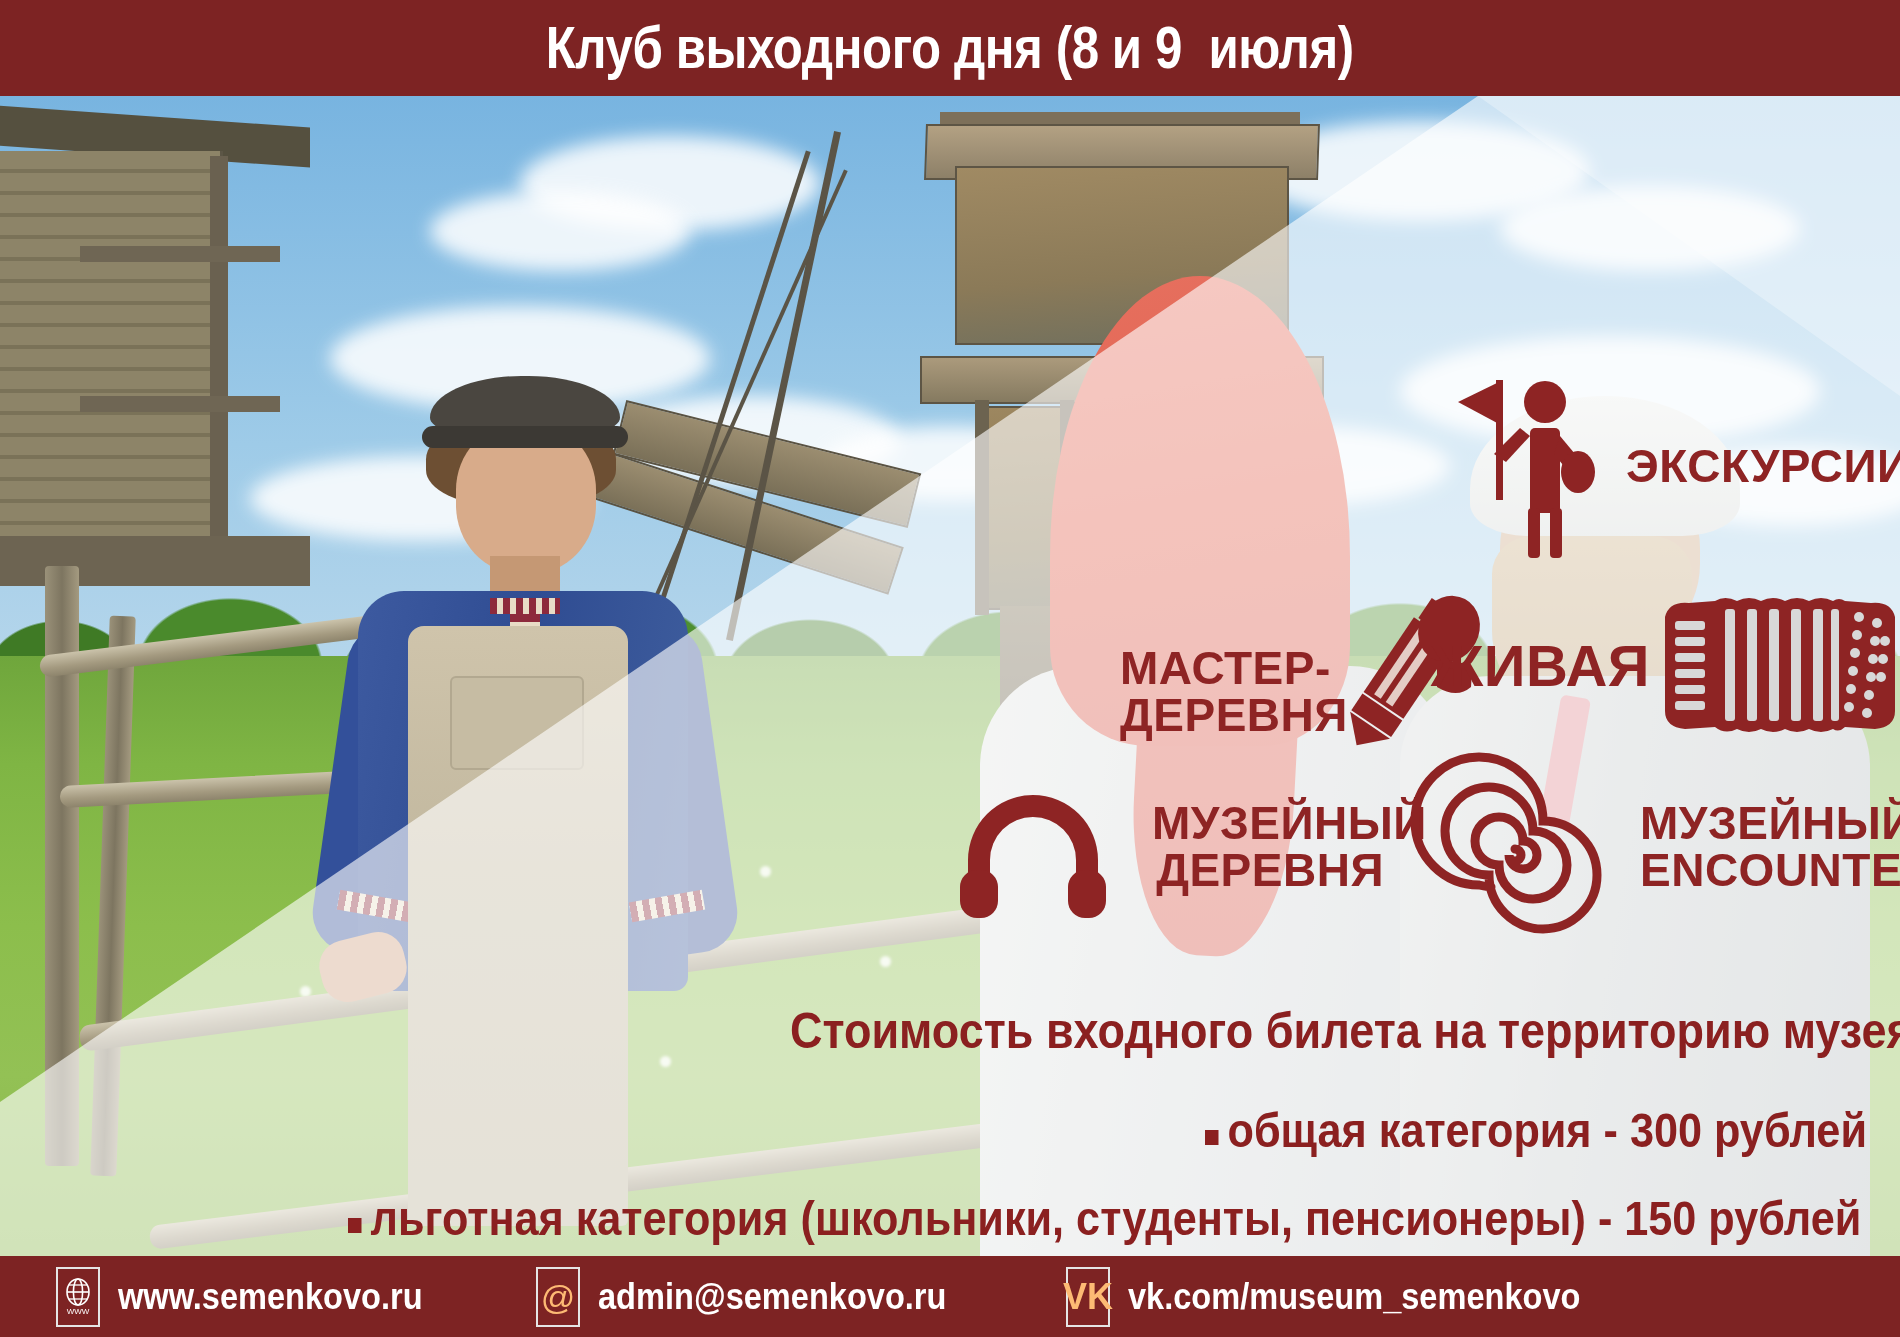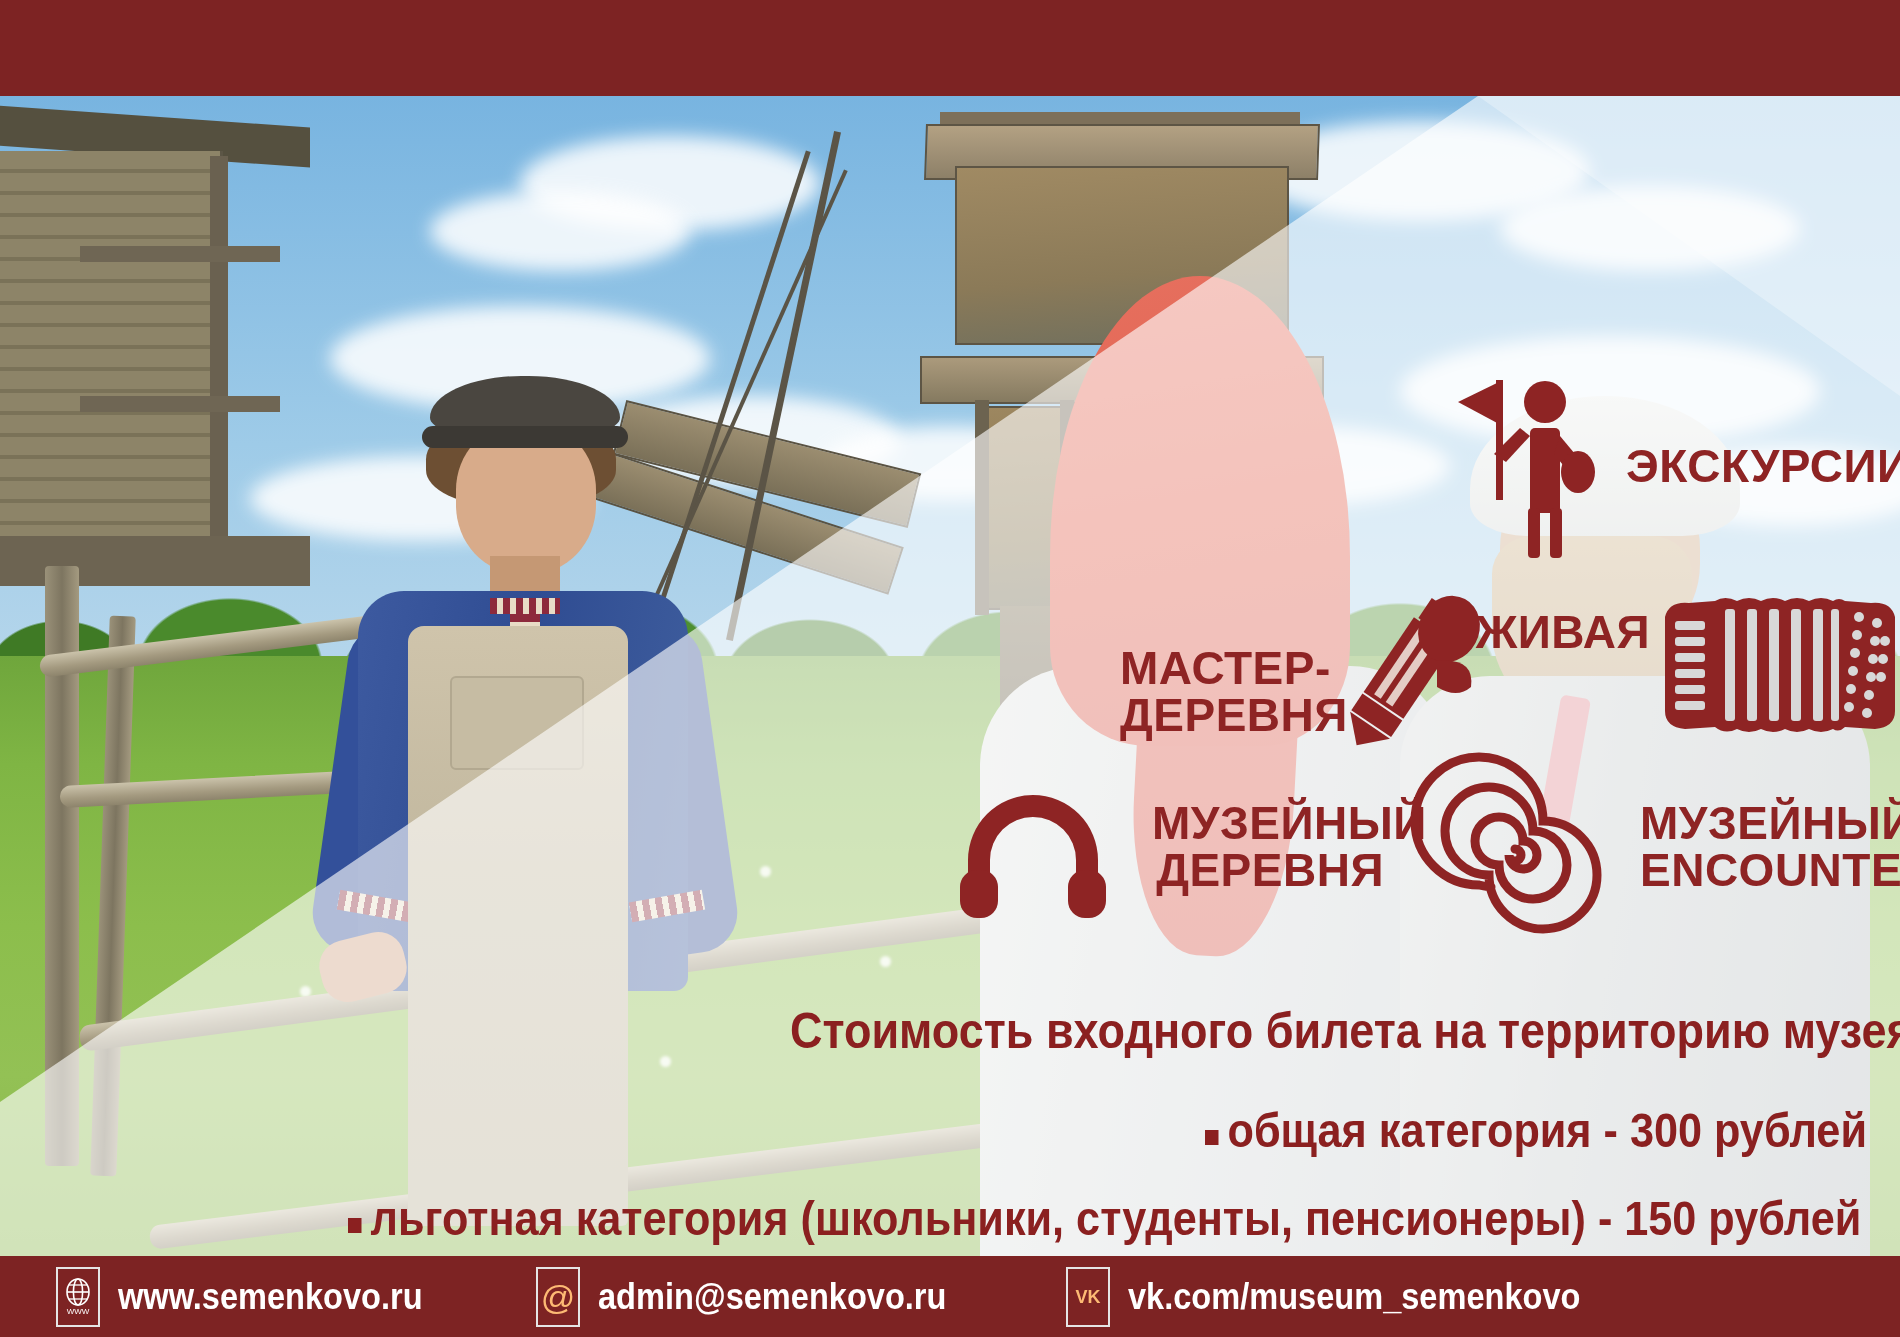--- a/index.html
+++ b/index.html
@@ -185,20 +185,23 @@
     font-weight:bold;font-size:37px;
     margin-left:18px;white-space:nowrap;
     transform:scaleX(.88);transform-origin:left center;
   }
 </style>
 </head>
 <body>
 
 <div id="poster">
 
+  <div id="titlebar">
+    <div class="ttl">Клуб выходного дня (8 и 9  июля)</div>
+  </div>
 
   <div id="photo">
 
     <div class="cloud" style="left:520px;top:40px;width:300px;height:95px;"></div>
     <div class="cloud" style="left:430px;top:95px;width:260px;height:80px;"></div>
     <div class="cloud" style="left:1250px;top:25px;width:340px;height:100px;"></div>
     <div class="cloud" style="left:1500px;top:90px;width:300px;height:85px;"></div>
     <div class="cloud" style="left:330px;top:210px;width:380px;height:105px;"></div>
     <div class="cloud" style="left:600px;top:300px;width:300px;height:90px;"></div>
     <div class="cloud" style="left:1400px;top:240px;width:420px;height:110px;"></div>
@@ -321,21 +324,21 @@
         <path d="M66 34 L74 34 L74 116 L66 116 Z" fill="#f3eae2" opacity=".85"></path>
         <path d="M80 34 L88 34 L88 116 L80 116 Z" fill="#f3eae2" opacity=".85"></path>
         <path class="redfill" d="M56 122 L104 122 L104 142 L56 142 Z"></path>
         <path class="redfill" d="M56 144 L104 144 L80 168 Z"></path>
       </g>
       <ellipse class="redfill" cx="124" cy="34" rx="30" ry="34" transform="rotate(28 124 34)"></ellipse>
       <path class="redfill" d="M112 66 Q150 62 146 92 Q132 104 112 92 Z"></path>
     </svg>
   </div>
 
-  <div class="iconlabel" style="left:1430px;top:609px;font-size:46px;text-align:right;width:220px;">
+  <div class="iconlabel" style="left:1430px;top:636px;font-size:58px;text-align:right;width:220px;">
     <div>ЖИВАЯ</div>
   </div>
   <div class="iconlabel" style="left:1655px;top:595px;">
     <svg width="250" height="140" viewBox="0 0 250 140">
       <path class="redfill" d="M10 22 Q14 6 34 8 L60 6 L60 132 L30 134 Q10 132 10 116 Z"></path>
       <path class="redfill" d="M190 6 L216 8 Q236 6 240 22 L240 116 Q240 132 220 134 L190 132 Z"></path>
       <path class="redfill" d="M60 6 Q70 0 82 6 Q94 0 106 6 Q118 0 130 6 Q142 0 154 6 Q166 0 178 6 Q184 2 190 6
                                 L190 132 Q184 138 178 134 Q166 140 154 134 Q142 140 130 134 Q118 140 106 134
                                 Q94 140 82 134 Q70 140 60 132 Z"></path>
       <g fill="#d8d8d8">
@@ -436,20 +439,20 @@
     <div class="fitem" style="margin-left:72px;">
       <div class="fico">
         <span style="font-size:34px;font-family:'Liberation Sans',sans-serif;line-height:1;">@</span>
       </div>
       <div class="ftxt">admin@semenkovo.ru</div>
     </div>
 
 
     <div class="fitem" style="margin-left:72px;">
       <div class="fico">
-        <span style="font-size:18px;font-weight:bold;font-family:'Liberation Sans',sans-serif;line-height:1;">VK</span>
+        <span style="font-size:36px;font-weight:bold;font-family:'Liberation Sans',sans-serif;line-height:1;">VK</span>
       </div>
       <div class="ftxt">vk.com/museum_semenkovo</div>
     </div>
 
   </div>
 
 </div>
 
 </body></html>

